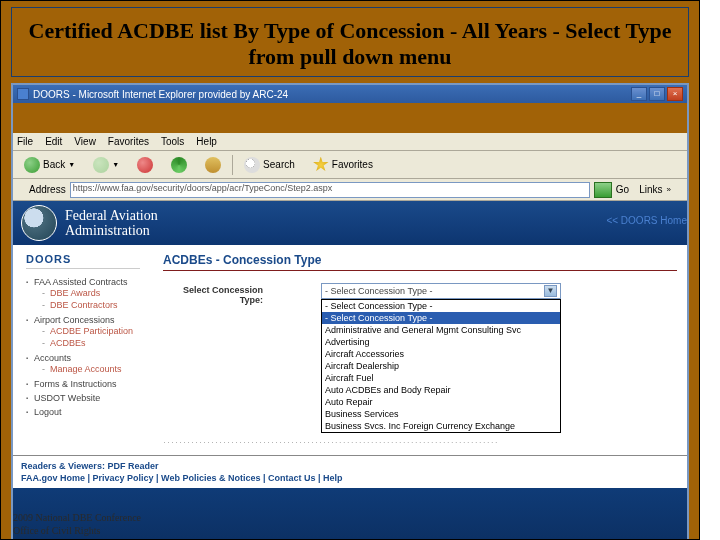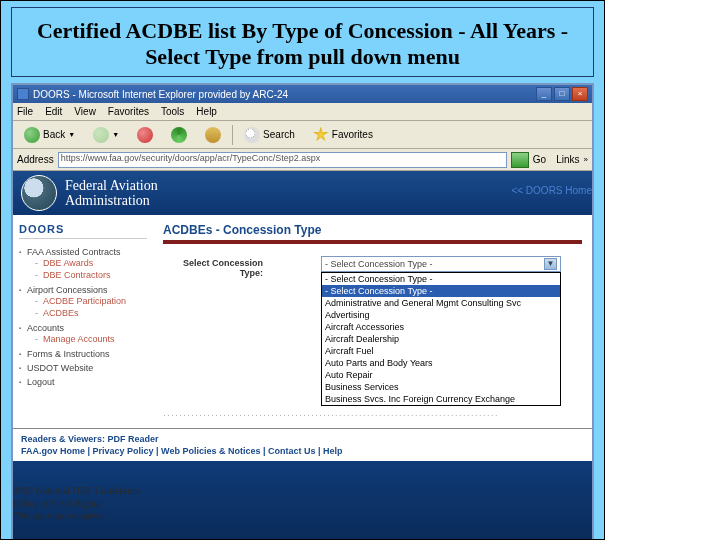--- a/index.html
+++ b/index.html
@@ -1,56 +1,56 @@
 <!DOCTYPE html>
 <html><head>
 <meta charset="utf-8">
 <style>
   * { box-sizing: border-box; margin: 0; padding: 0; }
   body { font-family: Verdana, Arial, sans-serif; font-size: 9px; background: #fff; }
-  .slide-frame { width: 605px; height: 540px; border: 1px solid #000; position: relative; background: #7dd3fc; overflow: hidden; }
+  .slide-frame { width: 700px; height: 540px; border: 1px solid #000; position: relative; background: #a16207; overflow: hidden; }
   .slide-title { font-family: "Times New Roman", serif; font-size: 22px; font-weight: bold; text-align: center; padding: 10px 16px 6px; border: 1px solid #1a3d6d; margin: 6px 10px; }
   .browser { margin: 4px 10px; border: 2px solid #7a98c2; }
   .titlebar { height: 18px; background: linear-gradient(#3b6db5,#2d5a9f); display: flex; align-items: center; padding: 0 4px; color: #fff; font-size: 10px; }
   .titlebar .wicon { width: 12px; height: 12px; background: #4a80d0; border: 1px solid #2a5090; margin-right: 4px; }
   .titlebar .wtext { flex: 1; }
   .wbtns { display: flex; gap: 2px; }
   .wbtn { width: 16px; height: 14px; background: linear-gradient(#6a90d0,#3d6fb5); border: 1px solid #2a5090; font-size: 8px; color: #fff; text-align: center; line-height: 12px; }
   .wbtn.close { background: linear-gradient(#e07050,#c04020); border-color: #a03010; }
-  .menubar { height: 18px; background: #ece9d8; display: flex; align-items: center; padding: 4px 4px; gap: 12px; font-size: 10px; border-bottom: 1px solid #aca899; }
+  .menubar { height: 18px; background: #ece9d8; display: flex; align-items: center; padding: 4px 4px; gap: 12px; font-size: 10px; border-bottom: 1px solid #aca899; margin-top: 30px; }
   .toolbar { height: 28px; background: #ece9d8; display: flex; align-items: center; padding: 2px 4px; gap: 4px; border-bottom: 1px solid #aca899; }
   .tbtn { display: flex; align-items: center; gap: 3px; padding: 2px 6px; border: 1px solid transparent; font-size: 10px; cursor: pointer; }
   .ticon { width: 16px; height: 16px; border-radius: 50%; display: inline-block; }
   .back-icon { background: radial-gradient(circle at 35% 35%, #8dd088, #3a9d33); }
   .fwd-icon { background: radial-gradient(circle at 35% 35%, #a8e0a3, #6abb63); opacity: .5; }
   .refresh-icon { background: conic-gradient(#2d8a27,#6acb63,#2d8a27); }
   .stop-icon { background: radial-gradient(circle at 35% 35%, #e88, #c33); }
   .home-icon { background: linear-gradient(#e0c060,#c09030); }
   .search-icon { background: radial-gradient(circle at 40% 40%, #fff 30%, #aaa 32%, transparent 34%), #ddd; border-radius:50%; }
   .fav-icon { background: radial-gradient(circle,#f6d040,#d0a010); clip-path: polygon(50% 0,61% 35%,98% 35%,68% 57%,79% 91%,50% 70%,21% 91%,32% 57%,2% 35%,39% 35%); border-radius:0;}
   .sep { width: 1px; height: 20px; background: #aca899; }
-  .addrbar { height: 22px; background: #ece9d8; display: flex; align-items: center; padding: 0 4px; gap: 4px; border-bottom: 1px solid #aca899; font-size: 10px; }
+  .addrbar { height: 22px; background: #ece9d8; display: flex; align-items: center; padding: 0 16px; gap: 4px; border-bottom: 1px solid #aca899; font-size: 10px; }
   .addrinput { flex: 1; height: 16px; border: 1px solid #7a98c2; background: #fff; padding: 0 2px; font-size: 9px; color: #555; }
   .gobtn { width: 18px; height: 16px; background: linear-gradient(#8dd088,#3a9d33); border: 1px solid #2a7020; }
   .page { background: #fff; }
   .appheader { height: 44px; background: linear-gradient(#1a4a8a,#0d3570); display: flex; align-items: center; padding: 0 8px; color: #fff; position: relative; }
   .seal { width: 36px; height: 36px; border-radius: 50%; background: radial-gradient(circle at 35% 35%, #cde 30%, #467 31%, #245 100%); border: 1px solid #fff; margin-right: 8px; }
   .apptitle { font-family: "Times New Roman", serif; font-size: 14px; font-weight: normal; line-height: 1.1; }
   .homelink { position: absolute; right: 0; top: 14px; color: #4a80d0; font-size: 10px; }
   .appbody { display: flex; }
-  .sidebar { width: 140px; padding: 8px 6px; }
+  .sidebar { width: 140px; padding: 8px 13px; }
   .sidebar-title { color: #1a4a8a; font-weight: bold; font-size: 11px; border-bottom: 1px solid #ccc; padding-bottom: 3px; margin-bottom: 6px; letter-spacing: 1px; }
   .navlist { list-style: none; font-size: 9px; color: #444; }
   .navlist > li { padding: 2px 0 2px 8px; position: relative; }
   .navlist > li::before { content: "▪"; position: absolute; left: 0; font-size: 6px; top: 4px; color: #666; }
   .navsub { list-style: none; margin-left: 8px; }
   .navsub > li { padding: 1px 0 1px 8px; position: relative; color: #b54; }
   .navsub > li::before { content: "-"; position: absolute; left: 0; color: #888; }
   .main { flex: 1; padding: 8px 10px; }
-  .main-title { color: #1a4a8a; font-weight: bold; font-size: 12px; border-bottom: 4px solid #7f1d1d; padding-bottom: 3px; margin-bottom: 12px; }
+  .main-title { color: #1a4a8a; font-weight: bold; font-size: 12px; border-bottom: 1px solid #7f1d1d; padding-bottom: 3px; margin-bottom: 12px; }
   .selectrow { display: flex; align-items: flex-start; gap: 18px; font-size: 9px; }
   .selectlabel { width: 100px; text-align: right; color: #333; font-weight: bold; padding-top: 2px; }
   .selwrap { position: relative; width: 240px; margin-left: 40px; }
   .selbox { width: 240px; height: 16px; border: 1px solid #7a98c2; background: #fff; display: flex; align-items: center; padding: 0 3px; font-size: 9px; color: #444; justify-content: space-between; }
   .selbox .arrow { width: 13px; height: 12px; background: linear-gradient(#cde,#9bd); border: 1px solid #7a98c2; text-align: center; font-size: 8px; line-height: 10px; color: #345; }
   .dropdown { width: 240px; border: 1px solid #000; background: #fff; font-size: 9px; }
   .dropdown .opt { padding: 1px 3px; color: #000; white-space: nowrap; overflow: hidden; }
   .dropdown .opt.sel { background: #2a5db0; color: #fff; }
   .dotline { margin-top: 4px; color: #aaa; font-size: 9px; letter-spacing: 1px; overflow: hidden; height: 10px; }
   .footer-links { background: #fff; border-top: 1px solid #888; padding: 4px 8px; font-size: 9px; color: #1a4a8a; font-weight: bold; }
@@ -162,21 +162,21 @@
                 <span class="arrow">▼</span>
               </div>
               <div class="dropdown" id="dropdown">
                   <div class="opt">- Select Concession Type -</div>
                   <div class="opt sel">- Select Concession Type -</div>
                   <div class="opt">Administrative and General Mgmt Consulting Svc</div>
                   <div class="opt">Advertising</div>
                   <div class="opt">Aircraft Accessories</div>
                   <div class="opt">Aircraft Dealership</div>
                   <div class="opt">Aircraft Fuel</div>
-                  <div class="opt">Auto Parts and Body Years</div>
+                  <div class="opt">Auto ACDBEs and Body Repair</div>
                   <div class="opt">Auto Repair</div>
                   <div class="opt">Business Services</div>
                   <div class="opt">Business Svcs. Inc Foreign Currency Exchange</div>
                 </div>
             </div>
           </div>
           <div class="dotline">····················································································</div>
         </div>
       </div>
 

